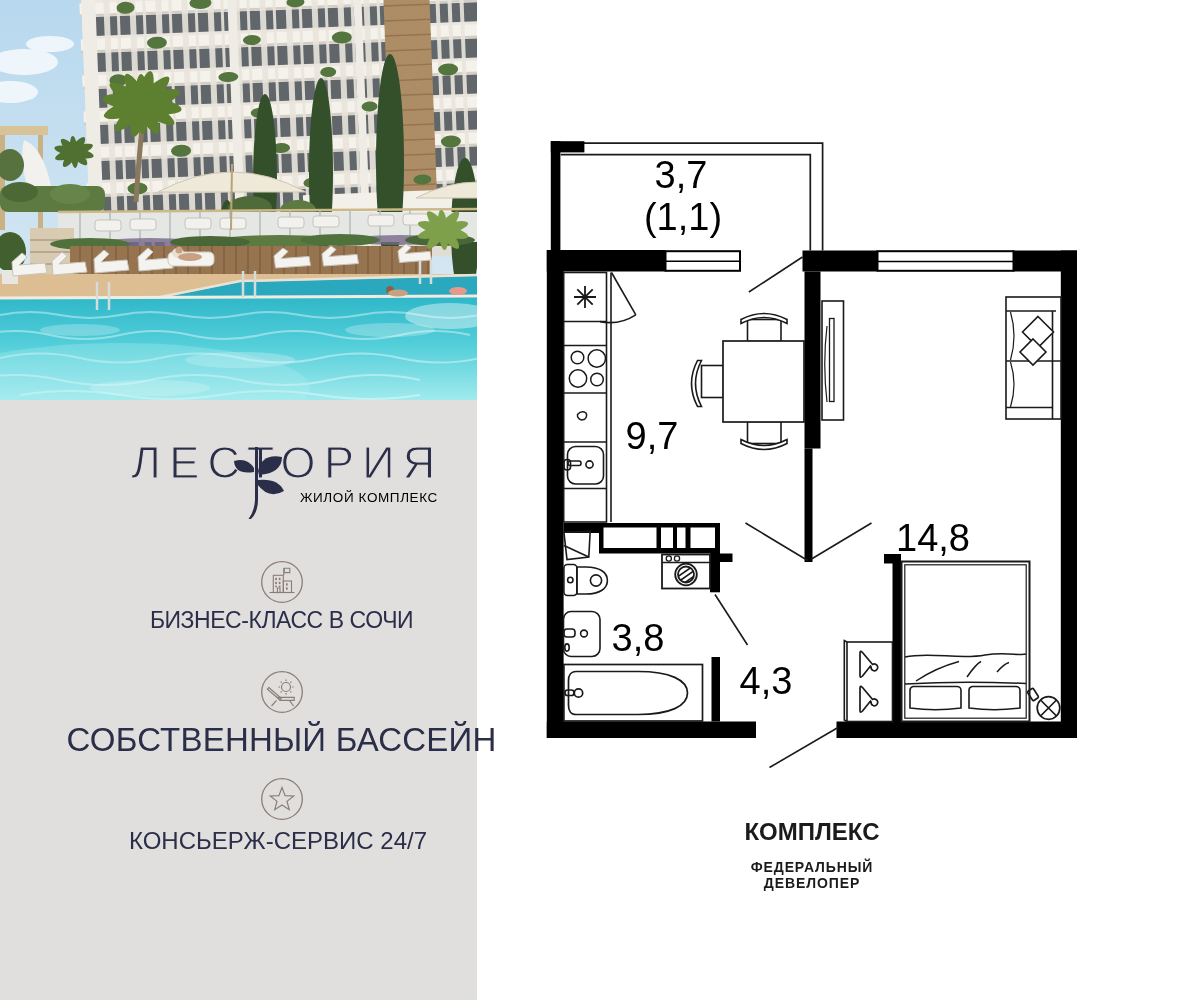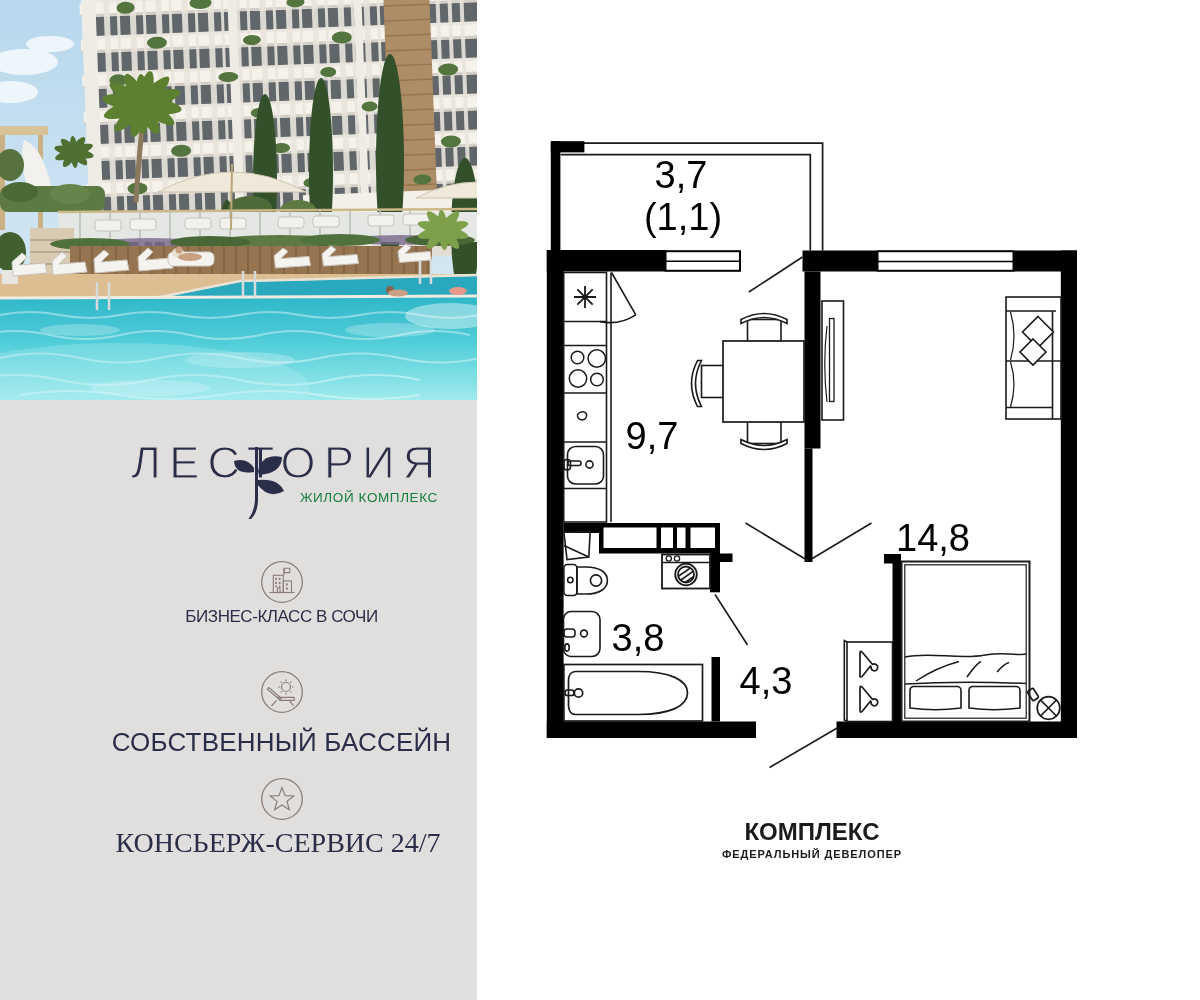--- a/index.html
+++ b/index.html
@@ -1,26 +1,26 @@
 <!DOCTYPE html>
 <html><head>
 <meta charset="utf-8">
 <style>
 html,body{margin:0;padding:0;width:1200px;height:1000px;background:#fff;font-family:"Liberation Sans",sans-serif;}
 #page{position:relative;width:1200px;height:1000px;overflow:hidden;background:#fff;}
 #leftpanel{position:absolute;left:0;top:0;width:477px;height:1000px;background:#e1dfde;}
 #photo{position:absolute;left:0;top:0;width:477px;height:400px;}
 #lestoria{position:absolute;left:49px;top:437px;width:477px;text-align:center;}
 #lestoria .main{font-size:45px;letter-spacing:8.3px;color:#2b2e48;font-weight:400;-webkit-text-stroke:1.1px #e1dfde;}
-#zhk{position:absolute;left:300px;top:490px;width:200px;font-size:13.5px;letter-spacing:0.6px;color:#15803d;}
+#zhk{position:absolute;left:300px;top:490px;width:200px;font-size:13.5px;letter-spacing:0.6px;color:#000000;}
 .feat{position:absolute;left:43px;width:477px;text-align:center;color:#2b2e48;}
-.feattext{font-size:17px;letter-spacing:-0.45px;color:#2b2e48;}
+.feattext{font-size:23px;letter-spacing:-0.45px;color:#2b2e48;}
 #neom{position:absolute;left:702px;top:818px;width:220px;text-align:center;}
 #neom .big{font-size:24px;font-weight:bold;color:#1b1b1b;letter-spacing:0px;}
-#neom .small{font-size:11px;font-weight:bold;color:#1b1b1b;letter-spacing:0.9px;margin-top:2px;}
+#neom .small{font-size:14px;font-weight:bold;color:#1b1b1b;letter-spacing:0.9px;margin-top:13px;}
 </style>
 </head>
 <body>
 <div id="page">
 
 <div id="leftpanel"></div>
 
 <div id="photo">
 <svg width="477" height="400" viewBox="0 0 477 400">
 <defs>
@@ -421,29 +421,29 @@
 <line x1="19.6" y1="10.6" x2="20.7" y2="11.7"></line>
 <line x1="29.3" y1="20.3" x2="30.4" y2="21.4"></line>
 <line x1="19.6" y1="21.4" x2="20.7" y2="20.3"></line>
 <line x1="29.3" y1="11.7" x2="30.4" y2="10.6"></line>
 <path d="M7.8,16.5 L20.2,27.2 L18.8,28.8 L6.4,18.1 Z"></path>
 <path d="M17,26.3 L33.2,26.3 L33.2,29.4 L19,29.4 Z"></path>
 <line x1="15.5" y1="29.4" x2="10.5" y2="35"></line>
 <line x1="28.5" y1="29.4" x2="32.5" y2="35"></line>
 </g>
 </svg>
-<div class="feattext" style="margin-top:10px;font-size:26px;letter-spacing:0.2px;">СОБСТВЕННЫЙ БАССЕЙН</div>
+<div class="feattext" style="margin-top:4px;font-size:33px;letter-spacing:0.2px;">СОБСТВЕННЫЙ БАССЕЙН</div>
 </div>
 
 <div class="feat" style="top:778px;">
 <svg width="42" height="42" viewBox="0 0 42 42" fill="none" stroke="#8b7d76" stroke-width="1.3">
 <circle cx="21" cy="21" r="20.3"></circle>
 <path d="M21,9.5 L24.1,17.6 L32.7,18 L26,23.4 L28.3,31.7 L21,27 L13.7,31.7 L16,23.4 L9.3,18 L17.9,17.6 Z" stroke-width="1.2"></path>
 </svg>
-<div class="feattext" style="margin-top:3px;font-size:28px;letter-spacing:0px;margin-left:-7px;font-family:Liberation Serif, serif;">КОНСЬЕРЖ-СЕРВИС 24/7</div>
+<div class="feattext" style="margin-top:3px;font-size:24px;letter-spacing:0px;margin-left:-7px;">КОНСЬЕРЖ-СЕРВИС 24/7</div>
 </div>
 
 <div id="plan" style="position:absolute;left:540px;top:116px;">
 <svg width="560" height="680" viewBox="540 100 560 680" fill="none" stroke="none">
 
 <g stroke="#1a1a1a" stroke-width="1.7">
 <path d="M551.5,127.2 H822.6 V234.5 M560.7,138.6 H810.3 V234.5"></path>
 </g>
 
 <rect x="550.8" y="125.2" width="33.6" height="11.2" fill="#000"></rect>

